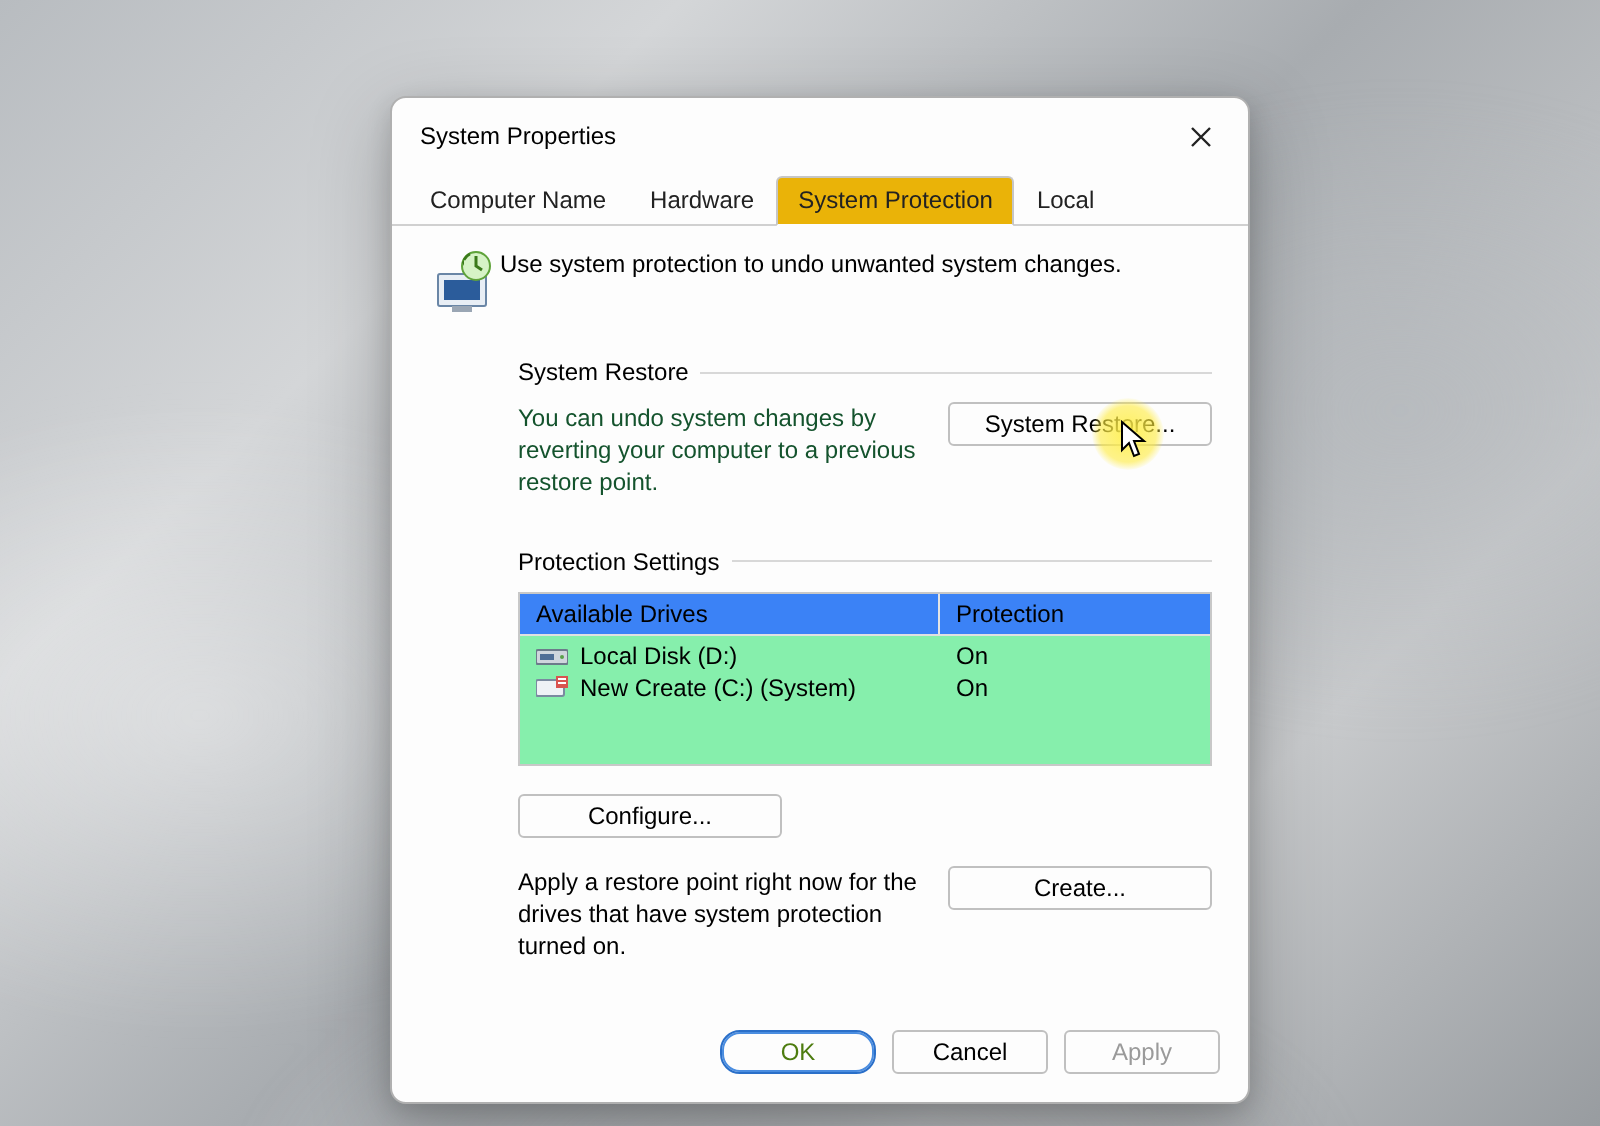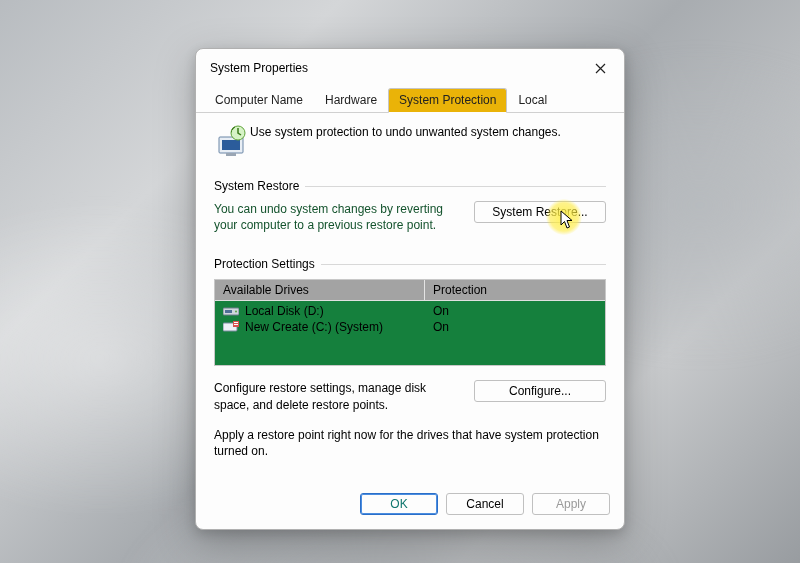--- a/index.html
+++ b/index.html
@@ -58,61 +58,61 @@
       border-bottom: 1px solid #fdfdfd;
     }
     .content { padding: 10px 18px 8px 18px; }
     .intro-row { display: flex; align-items: flex-start; margin-bottom: 22px; }
     .hero-icon {
       width: 36px; height: 34px; flex-shrink: 0;
       position: relative;
     }
     .hero-icon svg { width: 36px; height: 34px; }
     .intro-text { font-size: 12px; color: #000; padding-top: 2px; }
-    .group { margin-bottom: 16px; }
+    .group { margin-bottom: 16px; margin-left: 45px; }
     .group-legend {
       display: flex; align-items: center; gap: 6px;
       font-size: 12px; color: #000; margin-bottom: 8px;
     }
     .group-legend::after {
       content: ""; flex: 1; height: 1px; background: #d8d8d8;
     }
     .restore-row { display: flex; gap: 14px; align-items: flex-start; }
     .restore-text { flex: 1; font-size: 12px; color: #14532d; line-height: 1.35; }
     .win-btn {
       min-width: 132px; height: 22px;
       border: 1px solid #c0c0c0; background: #fdfdfd;
       border-radius: 3px; font-size: 12px; color: #000;
       cursor: pointer; padding: 0 10px;
       font-family: inherit;
     }
     .drives-table { border: 1px solid #c8c8c8; margin-top: 4px; }
     .drives-header {
-      display: flex; background: #a3a3a3;
+      display: flex; background: #3b82f6;
       border-bottom: 1px solid #e0e0e0;
     }
     .drives-header .col {
       padding: 3px 8px; font-size: 12px; color: #000;
       border-right: 1px solid #e4e4e4;
     }
     .drives-header .col:last-child { border-right: none; }
-    .drives-body { padding: 2px 0 30px 0; background: #15803d; }
+    .drives-body { padding: 2px 0 30px 0; background: #86efac; }
     .drive-row { display: flex; align-items: center; padding: 1px 8px; }
     .drive-row .cell { font-size: 12px; color: #000; }
     .col-a { width: 210px; display: flex; align-items: center; gap: 6px; }
     .col-b { flex: 1; }
     .disk-icon { width: 16px; height: 12px; }
     .action-row { display: flex; gap: 14px; align-items: flex-start; margin-top: 14px; }
     .action-text { flex: 1; font-size: 12px; color: #000; line-height: 1.35; }
     .footer {
       display: flex; justify-content: flex-end; gap: 8px;
       padding: 10px 14px 14px 14px;
     }
     .footer .win-btn { min-width: 78px; }
-    .btn-default { border-color: #2a6fc9; box-shadow: 0 0 0 1px #4a8de0 inset; color: #0f766e; }
+    .btn-default { border-color: #2a6fc9; box-shadow: 0 0 0 1px #4a8de0 inset; color: #4d7c0f; border-radius: 10px; }
     .btn-disabled { color: #9a9a9a; }
     .highlight-circle {
       position: absolute; width: 36px; height: 36px; border-radius: 50%;
       background: radial-gradient(circle, rgba(255,240,80,0.95) 0%, rgba(255,235,60,0.6) 55%, rgba(255,235,60,0) 72%);
       pointer-events: none;
     }
     .cursor-arrow {
       position: absolute; width: 14px; height: 20px; pointer-events: none;
     }
   </style>
@@ -190,26 +190,26 @@
                   <rect x="11" y="3" width="4" height="1" fill="#fff"></rect>
                 </svg>
               <span>New Create (C:) (System)</span>
             </div>
             <div class="cell col-b">On</div>
           </div>
         </div>
       </div>
 
       <div class="action-row">
-        <div class="action-text">Configure restore settings, manage disk space, and delete restore points.</div>
         <button class="win-btn">Configure...</button>
       </div>
 
       <div class="action-row">
         <div class="action-text">Apply a restore point right now for the drives that have system protection turned on.</div>
+        <button class="win-btn">Create...</button>
       </div>
     </div>
   </div>
 
   <div class="footer">
     <button class="win-btn btn-default">OK</button>
     <button class="win-btn">Cancel</button>
     <button class="win-btn btn-disabled">Apply</button>
   </div>
 </div>

